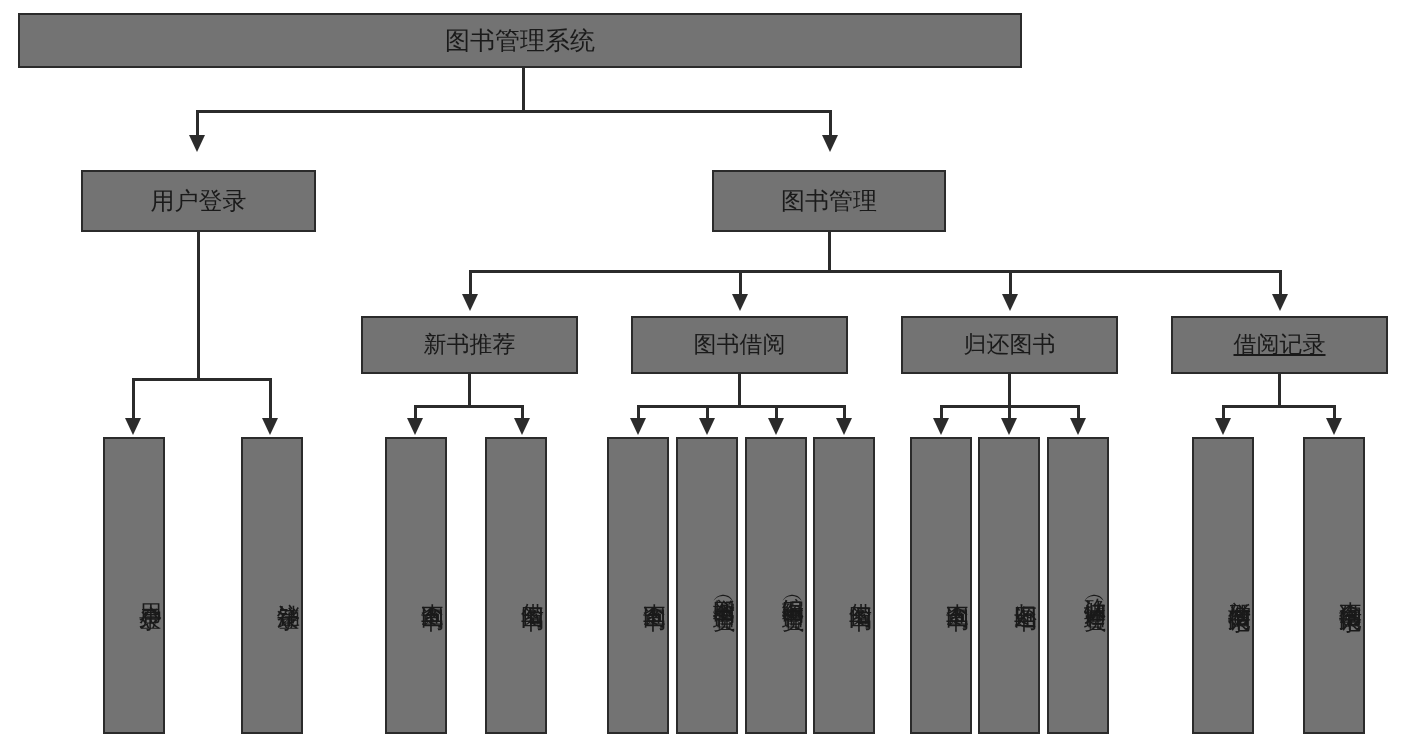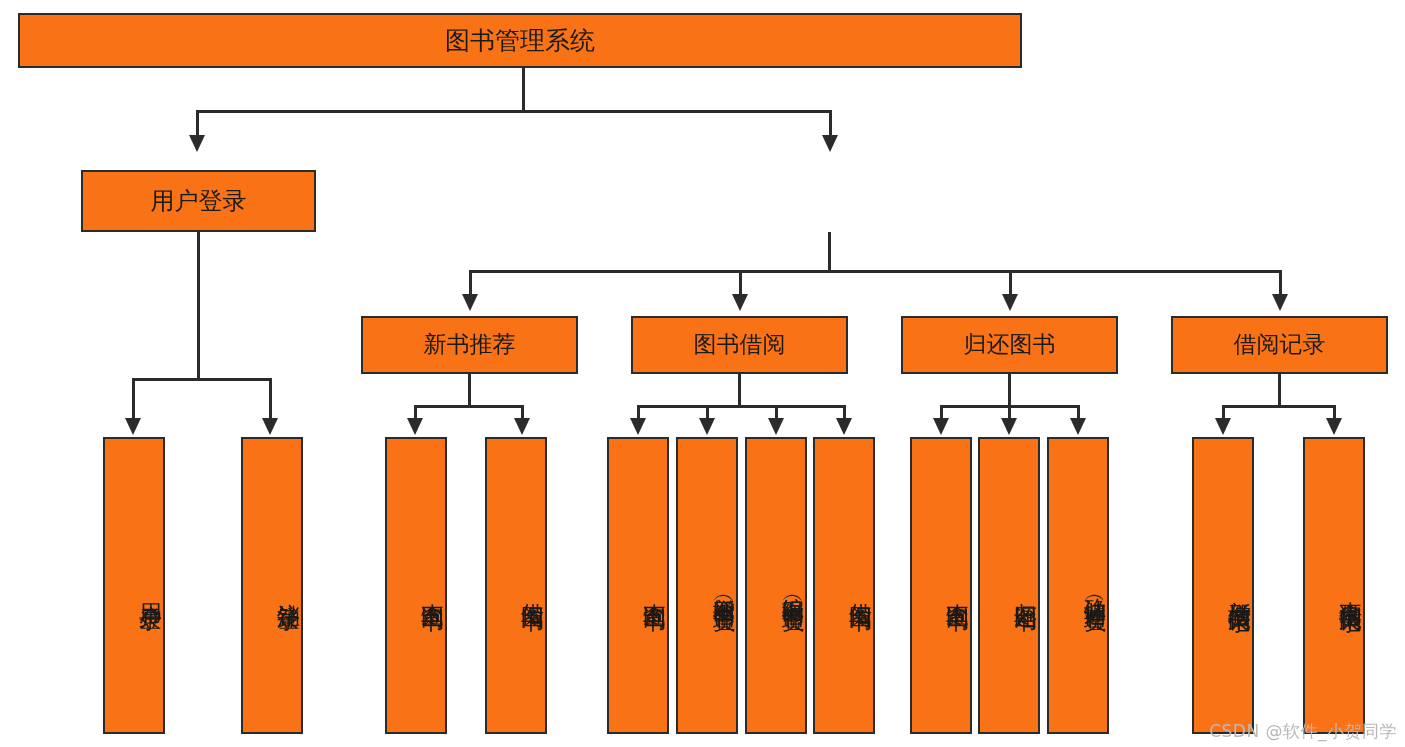--- a/index.html
+++ b/index.html
@@ -15,21 +15,21 @@
     width: 1405px;
     height: 747px;
     background: #ffffff;
     overflow: hidden;
   }
   
   .node {
     position: absolute;
     box-sizing: border-box;
     border: 2px solid #2b2b2b;
-    background: #f97316;
+    background: #737373;
     display: flex;
     align-items: center;
     justify-content: center;
     color: #1a1a1a;
     line-height: 1.12;
     text-align: center;
   }
   .node.root {
     font-size: 25px;
   }
@@ -88,20 +88,21 @@
   <div class="node root" style="left:18px; top:13px; width:1004px; height:55px;">图书管理系统</div>
 
   <div class="vline" style="left:522px; top:68px; height:42px;"></div>
   <div class="hline" style="left:196px; top:110px; width:636px;"></div>
   <div class="vline" style="left:196px; top:110px; height:27px;"></div>
   <div class="arrow" style="left:189px; top:135px;"></div>
   <div class="vline" style="left:829px; top:110px; height:27px;"></div>
   <div class="arrow" style="left:822px; top:135px;"></div>
 
   <div class="node lvl2" style="left:81px; top:170px; width:235px; height:62px;">用户登录</div>
+  <div class="node lvl2" style="left:712px; top:170px; width:234px; height:62px;">图书管理</div>
 
   <div class="vline" style="left:197px; top:232px; height:146px;"></div>
   <div class="hline" style="left:132px; top:378px; width:140px;"></div>
   <div class="vline" style="left:132px; top:378px; height:42px;"></div>
   <div class="arrow" style="left:125px; top:418px;"></div>
   <div class="vline" style="left:269px; top:378px; height:42px;"></div>
   <div class="arrow" style="left:262px; top:418px;"></div>
 
   <div class="vline" style="left:828px; top:232px; height:38px;"></div>
   <div class="hline" style="left:469px; top:270px; width:812px;"></div>
@@ -110,21 +111,21 @@
   <div class="vline" style="left:739px; top:270px; height:25px;"></div>
   <div class="arrow" style="left:732px; top:294px;"></div>
   <div class="vline" style="left:1009px; top:270px; height:25px;"></div>
   <div class="arrow" style="left:1002px; top:294px;"></div>
   <div class="vline" style="left:1279px; top:270px; height:25px;"></div>
   <div class="arrow" style="left:1272px; top:294px;"></div>
 
   <div class="node lvl3" style="left:631px; top:316px; width:217px; height:58px;">图书借阅</div>
   <div class="node lvl3" style="left:361px; top:316px; width:217px; height:58px;">新书推荐</div>
   <div class="node lvl3" style="left:901px; top:316px; width:217px; height:58px;">归还图书</div>
-  <div class="node lvl3" style="left:1171px; top:316px; width:217px; height:58px;">借阅记录</div>
+  <div class="node lvl3" style="left:1171px; top:316px; width:217px; height:58px;text-decoration:underline;">借阅记录</div>
 
   <div class="vline" style="left:468px; top:374px; height:31px;"></div>
   <div class="hline" style="left:414px; top:405px; width:110px;"></div>
   <div class="vline" style="left:414px; top:405px; height:15px;"></div>
   <div class="arrow" style="left:407px; top:418px;"></div>
   <div class="vline" style="left:521px; top:405px; height:15px;"></div>
   <div class="arrow" style="left:514px; top:418px;"></div>
 
   <div class="vline" style="left:738px; top:374px; height:31px;"></div>
   <div class="hline" style="left:637px; top:405px; width:208px;"></div>
@@ -164,15 +165,14 @@
   <div class="node leaf tall-text" style="left:745px; top:437px; width:62px; height:297px;">编辑图书（管理员）</div>
   <div class="node leaf" style="left:813px; top:437px; width:62px; height:297px;">借阅图书</div>
 
   <div class="node leaf" style="left:910px; top:437px; width:62px; height:297px;">查询图书</div>
   <div class="node leaf" style="left:978px; top:437px; width:62px; height:297px;">归还图书</div>
   <div class="node leaf tall-text" style="left:1047px; top:437px; width:62px; height:297px;">确认归还（管理员）</div>
 
   <div class="node leaf" style="left:1192px; top:437px; width:62px; height:297px;">新增借阅记录</div>
   <div class="node leaf" style="left:1303px; top:437px; width:62px; height:297px;">查询借阅记录</div>
 
-  <div id="watermark">CSDN @软件_小贺同学</div>
 
 </div>
 
 </body></html>

